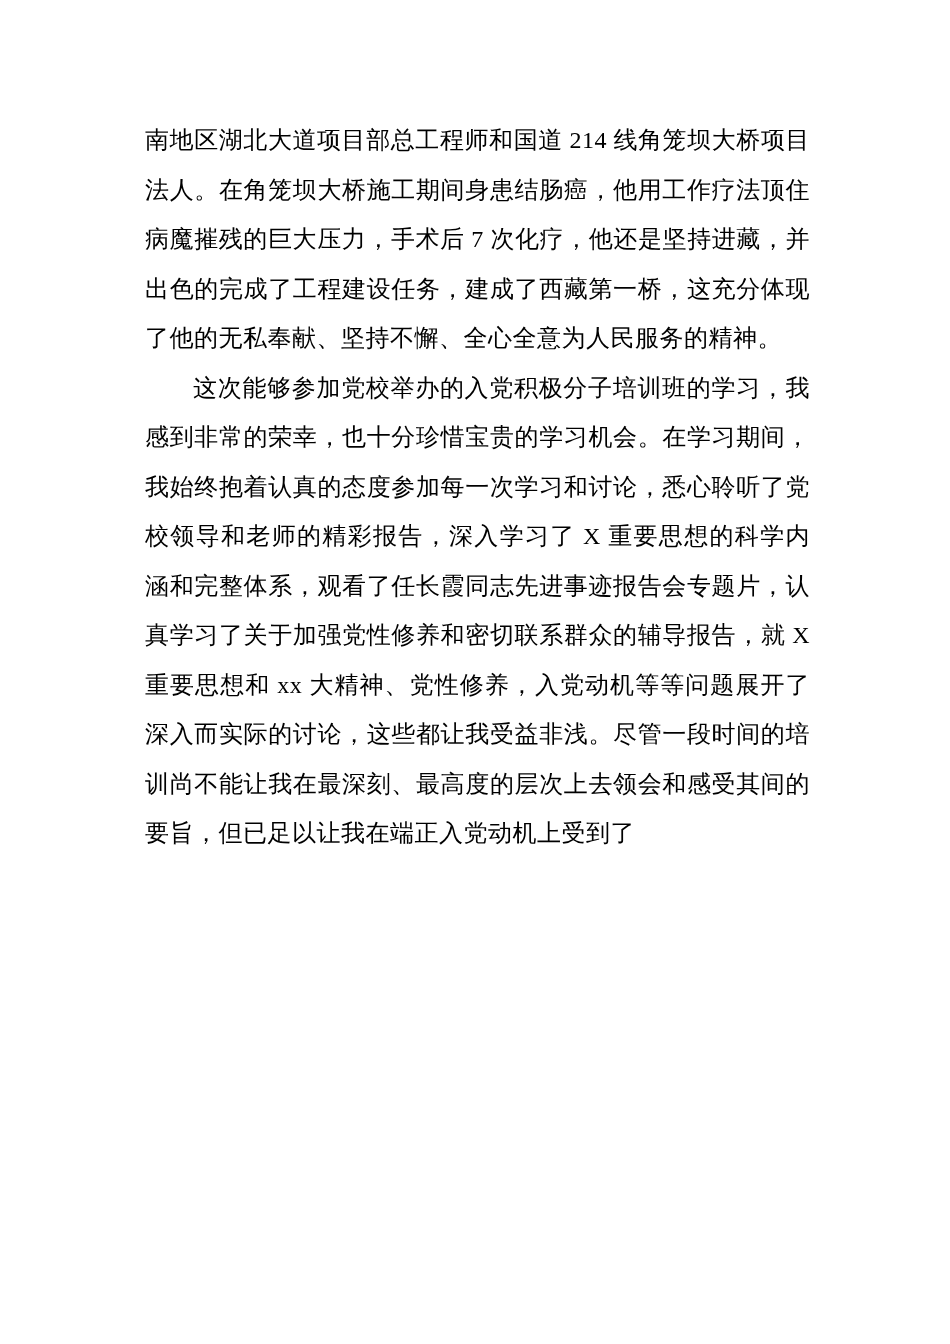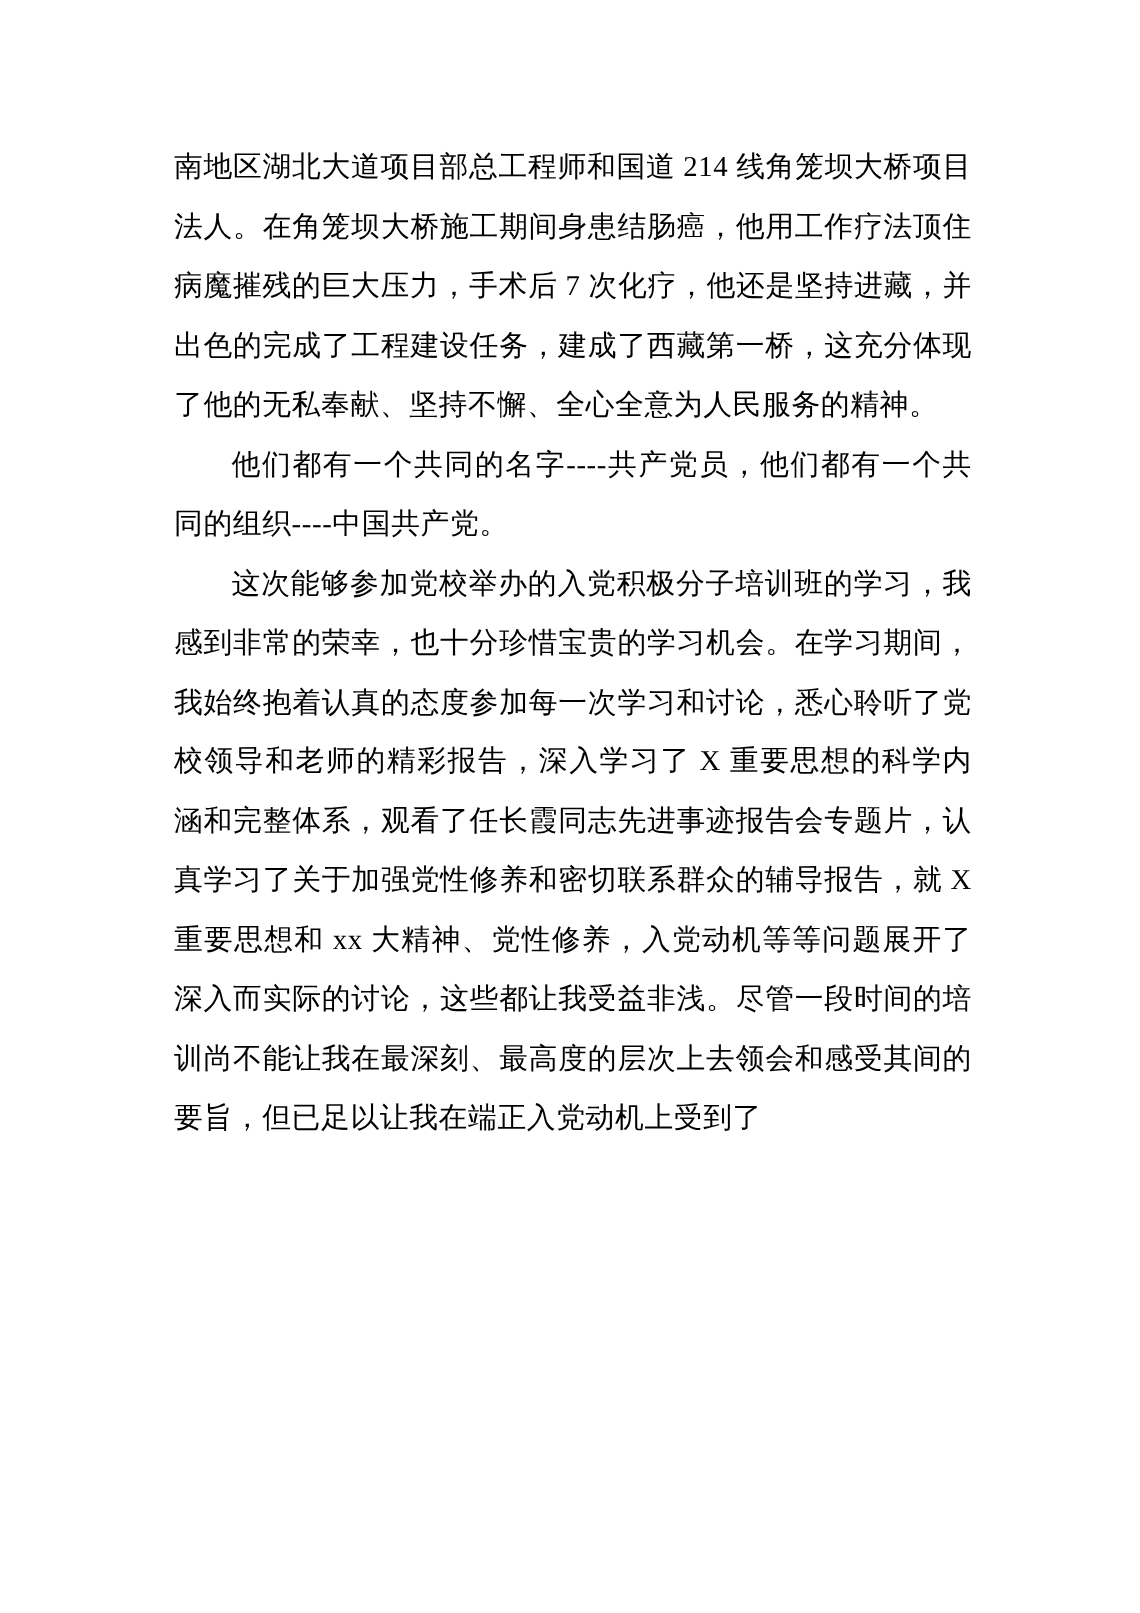--- a/index.html
+++ b/index.html
@@ -35,16 +35,15 @@
   .para.no-indent {
     text-indent: 0;
   }
 </style>
 </head>
 <body>
 
 <div class="doc-page">
   <div class="doc-body">
     <p class="para no-indent">南地区湖北大道项目部总工程师和国道 214 线角笼坝大桥项目法人。在角笼坝大桥施工期间身患结肠癌，他用工作疗法顶住病魔摧残的巨大压力，手术后 7 次化疗，他还是坚持进藏，并出色的完成了工程建设任务，建成了西藏第一桥，这充分体现了他的无私奉献、坚持不懈、全心全意为人民服务的精神。</p>
-    <p class="para">他们都有一个共同的名字----共产党员，他们都有一个共同的组织----中国共产党。</p>
     <p class="para">这次能够参加党校举办的入党积极分子培训班的学习，我感到非常的荣幸，也十分珍惜宝贵的学习机会。在学习期间，我始终抱着认真的态度参加每一次学习和讨论，悉心聆听了党校领导和老师的精彩报告，深入学习了 X 重要思想的科学内涵和完整体系，观看了任长霞同志先进事迹报告会专题片，认真学习了关于加强党性修养和密切联系群众的辅导报告，就 X 重要思想和 xx 大精神、党性修养，入党动机等等问题展开了深入而实际的讨论，这些都让我受益非浅。尽管一段时间的培训尚不能让我在最深刻、最高度的层次上去领会和感受其间的要旨，但已足以让我在端正入党动机上受到了</p>
   </div>
 </div>
 
 </body></html>

